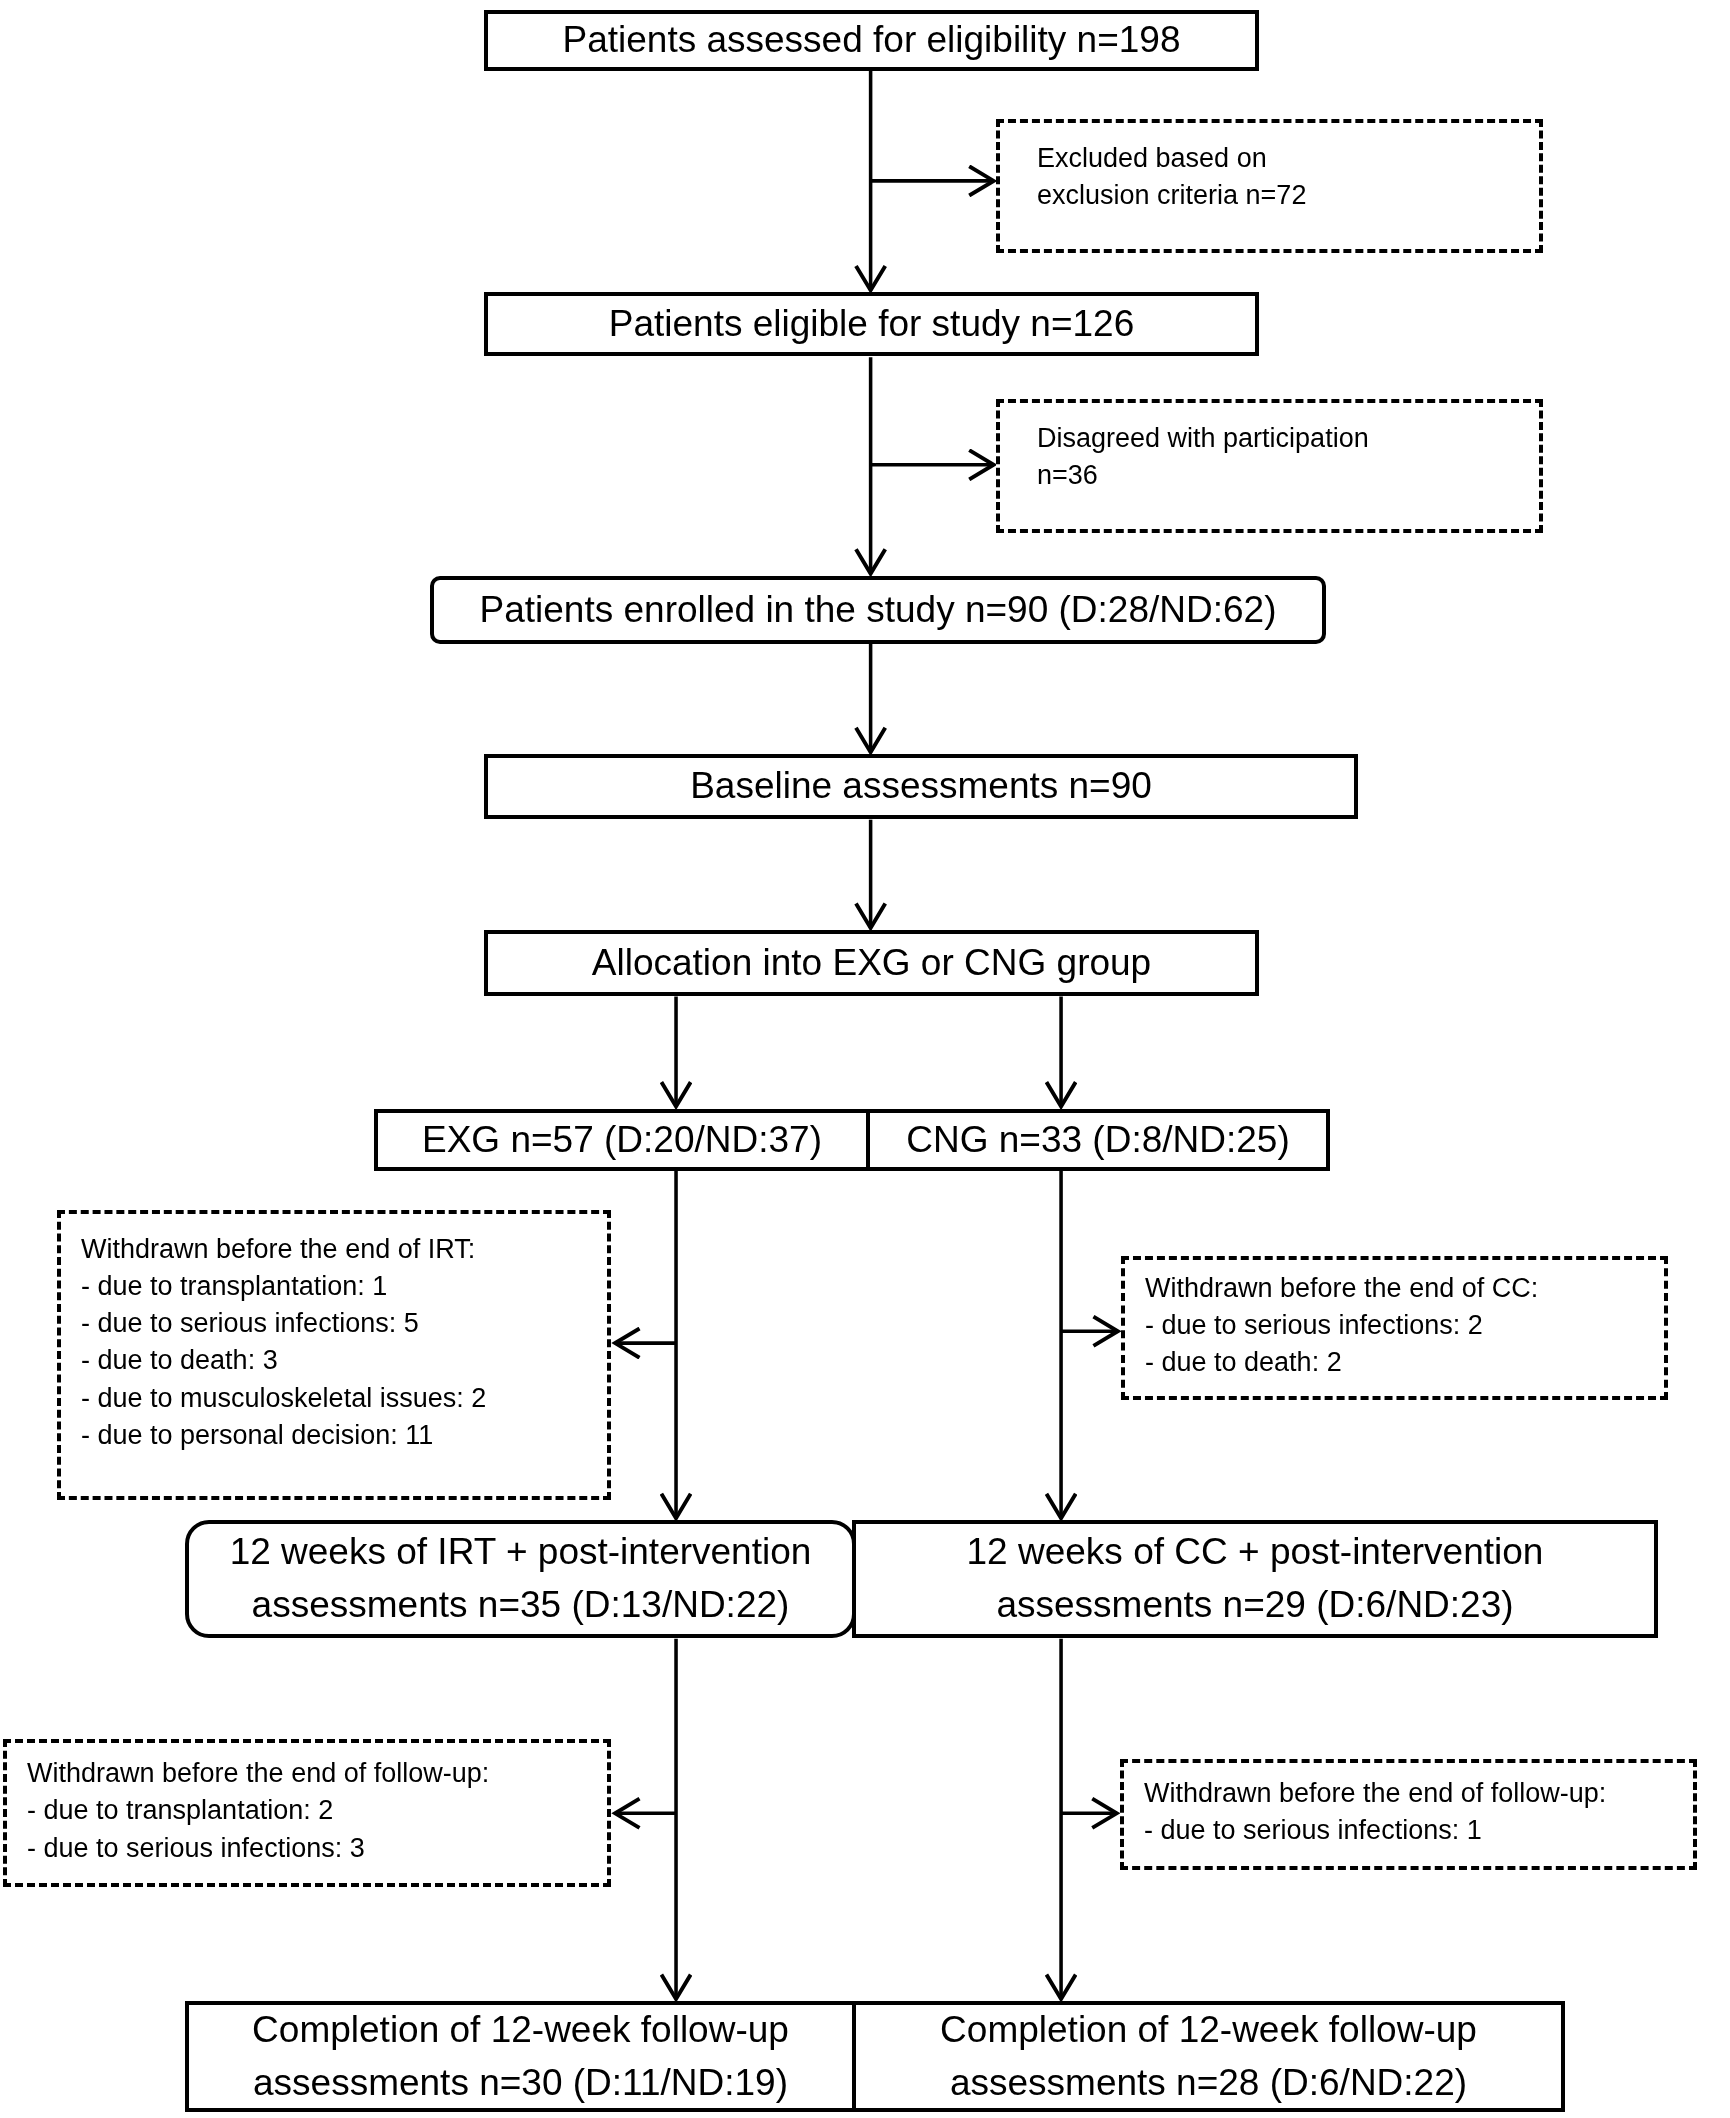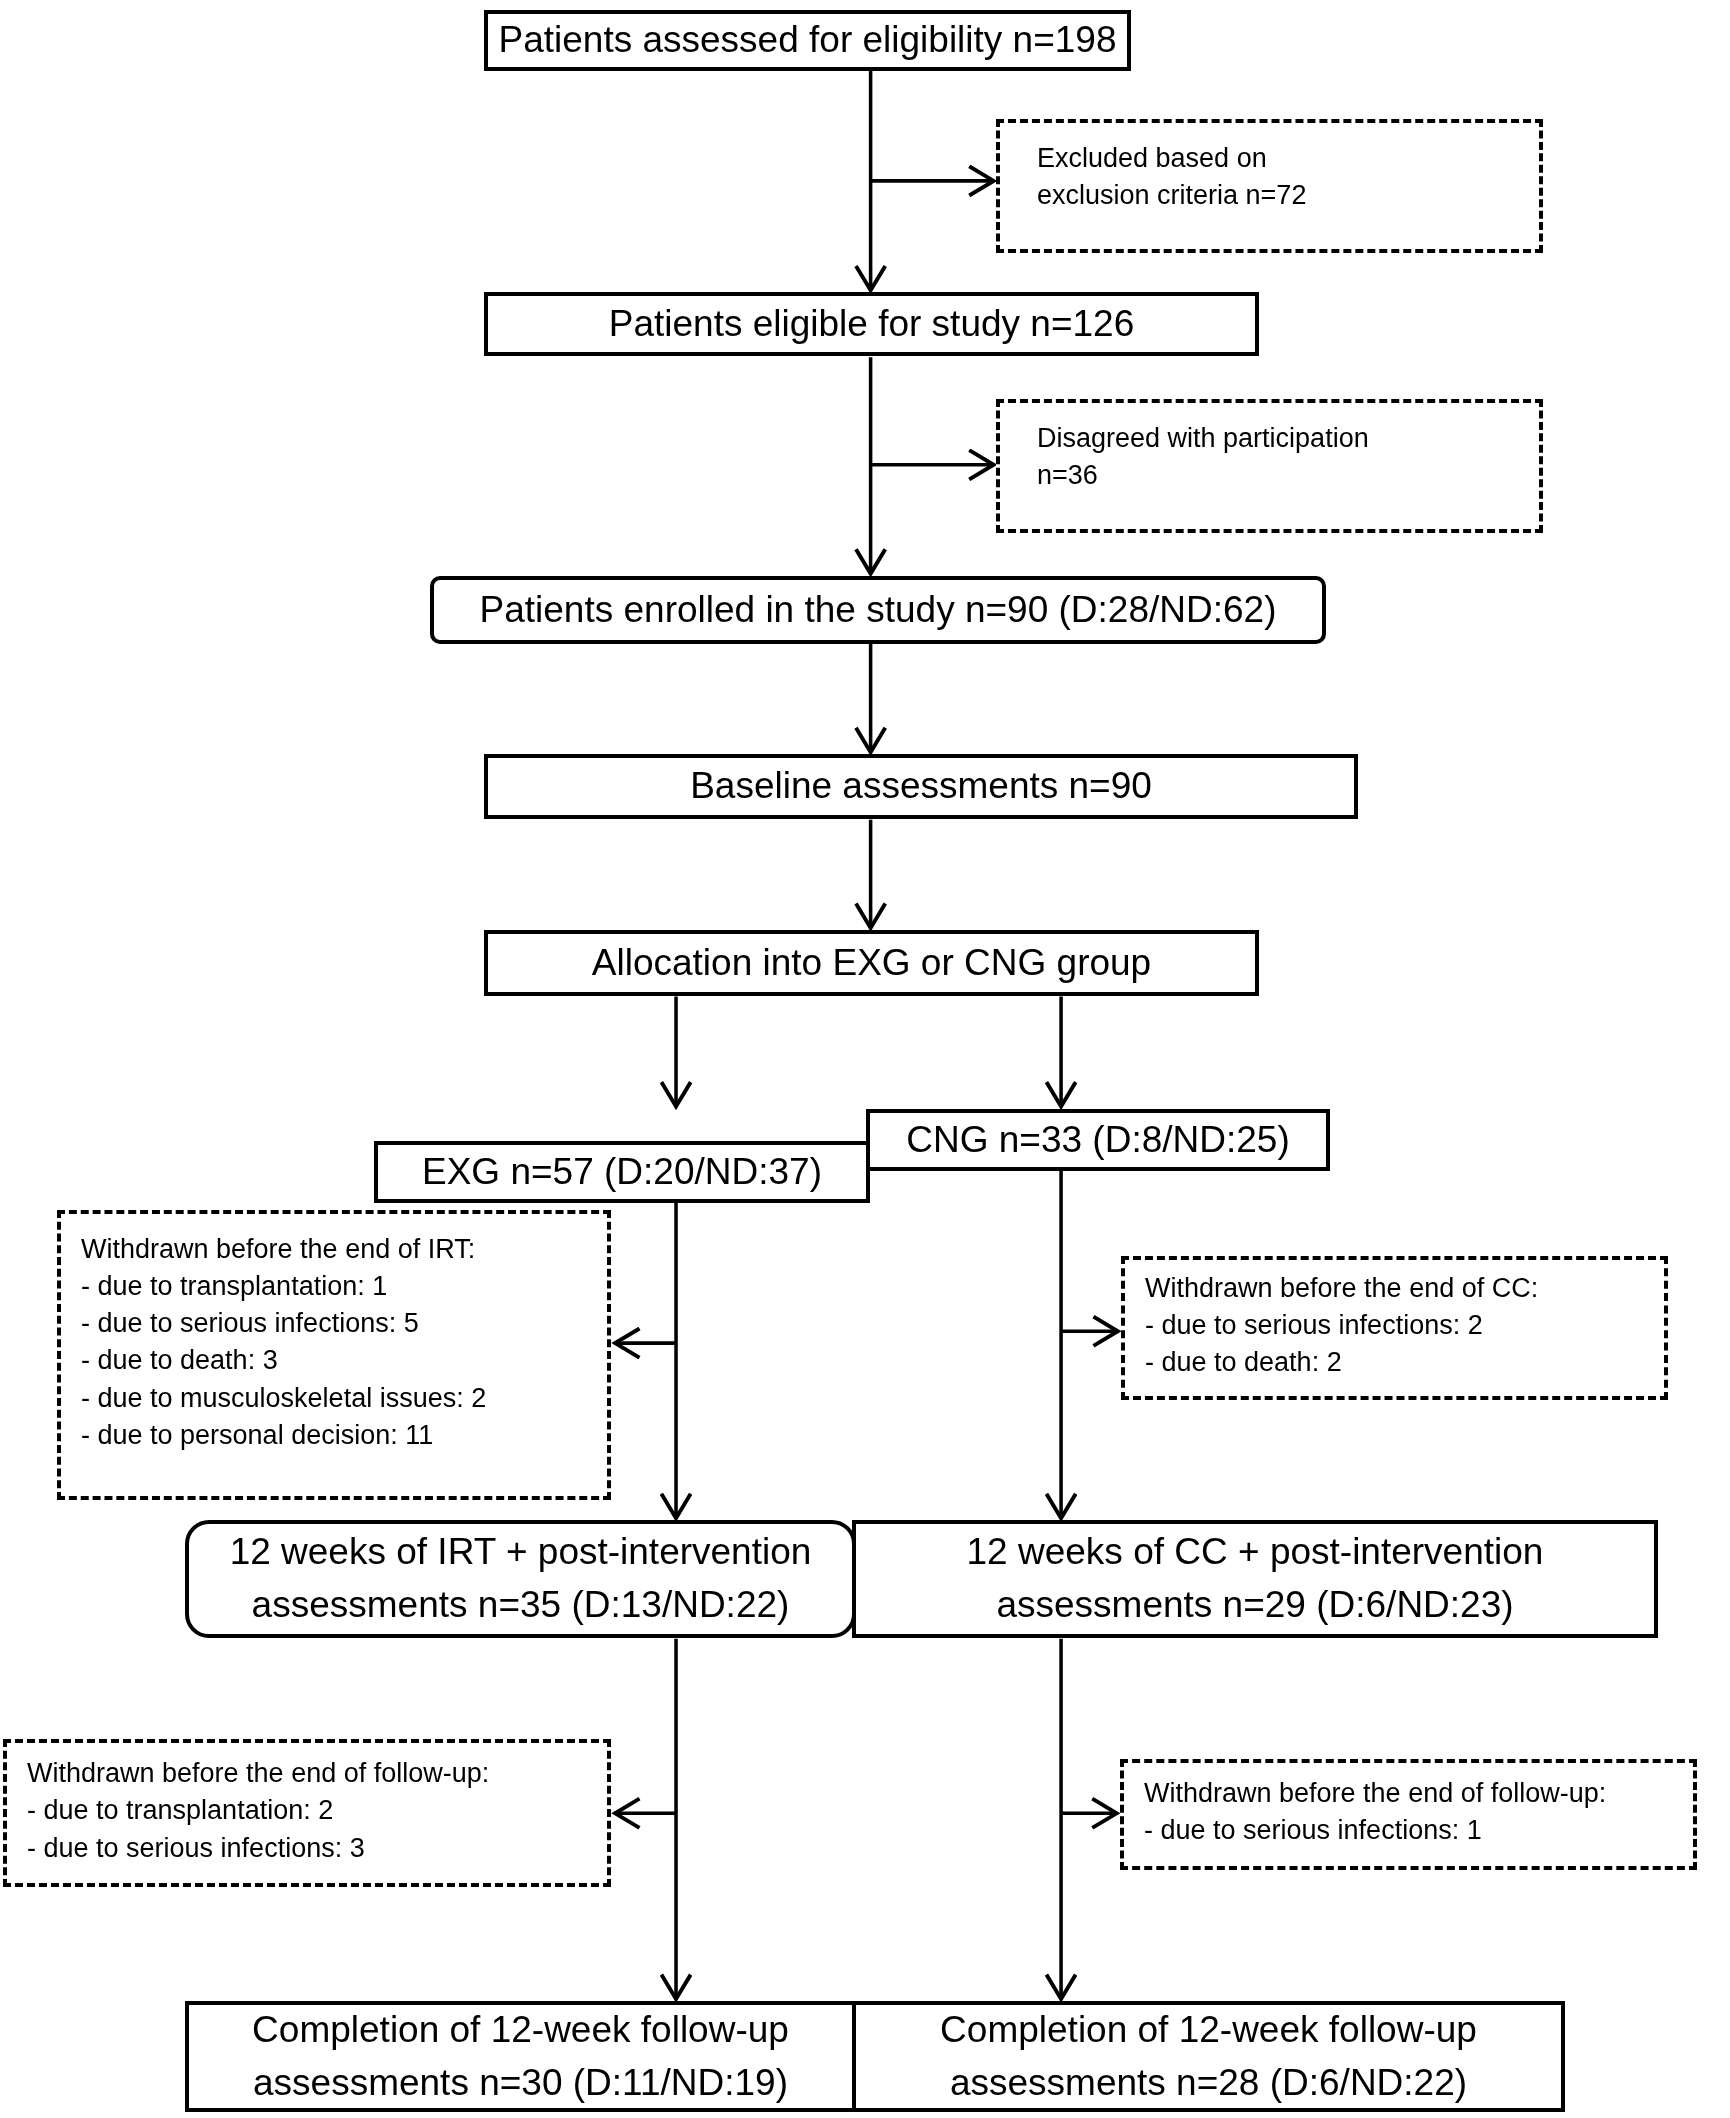--- a/index.html
+++ b/index.html
@@ -37,21 +37,21 @@
       <line x1="1794" y1="1979" x2="1794" y2="2566" marker-end="url(#ah)"></line>
       <line x1="1143" y1="2270" x2="1040" y2="2270" marker-end="url(#ah)"></line>
       <line x1="1794" y1="2250" x2="1890" y2="2250" marker-end="url(#ah)"></line>
       <line x1="1143" y1="2770" x2="1143" y2="3379" marker-end="url(#ah)"></line>
       <line x1="1794" y1="2770" x2="1794" y2="3379" marker-end="url(#ah)"></line>
       <line x1="1143" y1="3065" x2="1040" y2="3065" marker-end="url(#ah)"></line>
       <line x1="1794" y1="3065" x2="1888" y2="3065" marker-end="url(#ah)"></line>
     </g>
   </svg>
 
-  <div class="box solid" style="left:484px;top:9.5px;width:647px;height:61px;">
+  <div class="box solid" style="left:484px;top:9.5px;width:775px;height:61px;">
     <div class="t-main">Patients assessed for eligibility n=198</div>
   </div>
 
   <div class="box dashed pad-note" style="left:996px;top:119px;width:547px;height:134px;padding-left:37px;">
     <div class="t-note">Excluded based on</div>
     <div class="t-note">exclusion criteria n=72</div>
   </div>
 
   <div class="box solid" style="left:484px;top:292px;width:775px;height:64px;">
     <div class="t-main">Patients eligible for study n=126</div>
@@ -67,21 +67,21 @@
   </div>
 
   <div class="box solid" style="left:484px;top:754px;width:874px;height:65px;">
     <div class="t-main">Baseline assessments n=90</div>
   </div>
 
   <div class="box solid" style="left:484px;top:930px;width:775px;height:66px;">
     <div class="t-main">Allocation into EXG or CNG group</div>
   </div>
 
-  <div class="box solid" style="left:374px;top:1109px;width:496px;height:62px;margin-top:32px;">
+  <div class="box solid" style="left:374px;top:1109px;width:496px;height:62px;">
     <div class="t-main">EXG n=57 (D:20/ND:37)</div>
   </div>
   <div class="box solid" style="left:866px;top:1109px;width:464px;height:62px;">
     <div class="t-main">CNG n=33 (D:8/ND:25)</div>
   </div>
 
   <div class="box dashed pad-note" style="left:57px;top:1210px;width:554px;height:290px;">
     <div class="t-note">Withdrawn before the end of IRT:</div>
     <div class="t-note">- due to transplantation: 1</div>
     <div class="t-note">- due to serious infections: 5</div>

